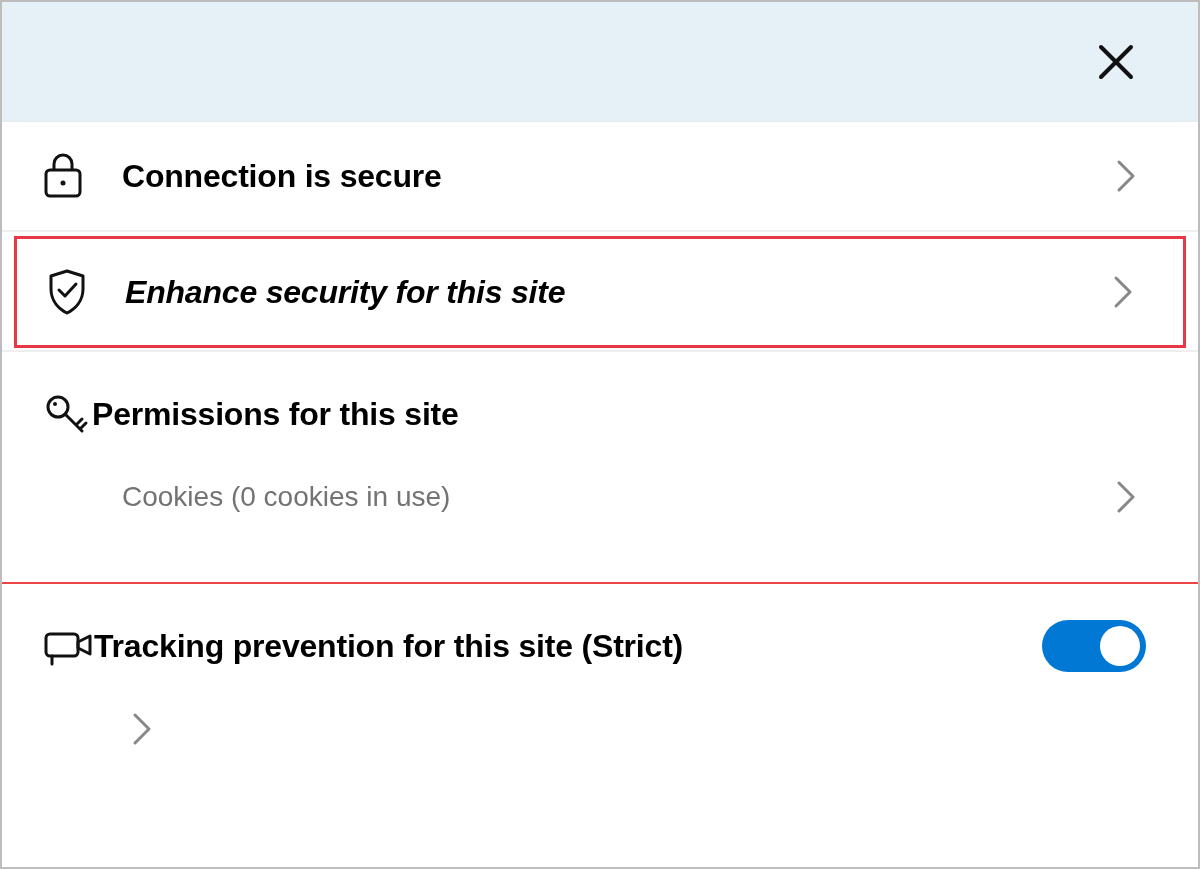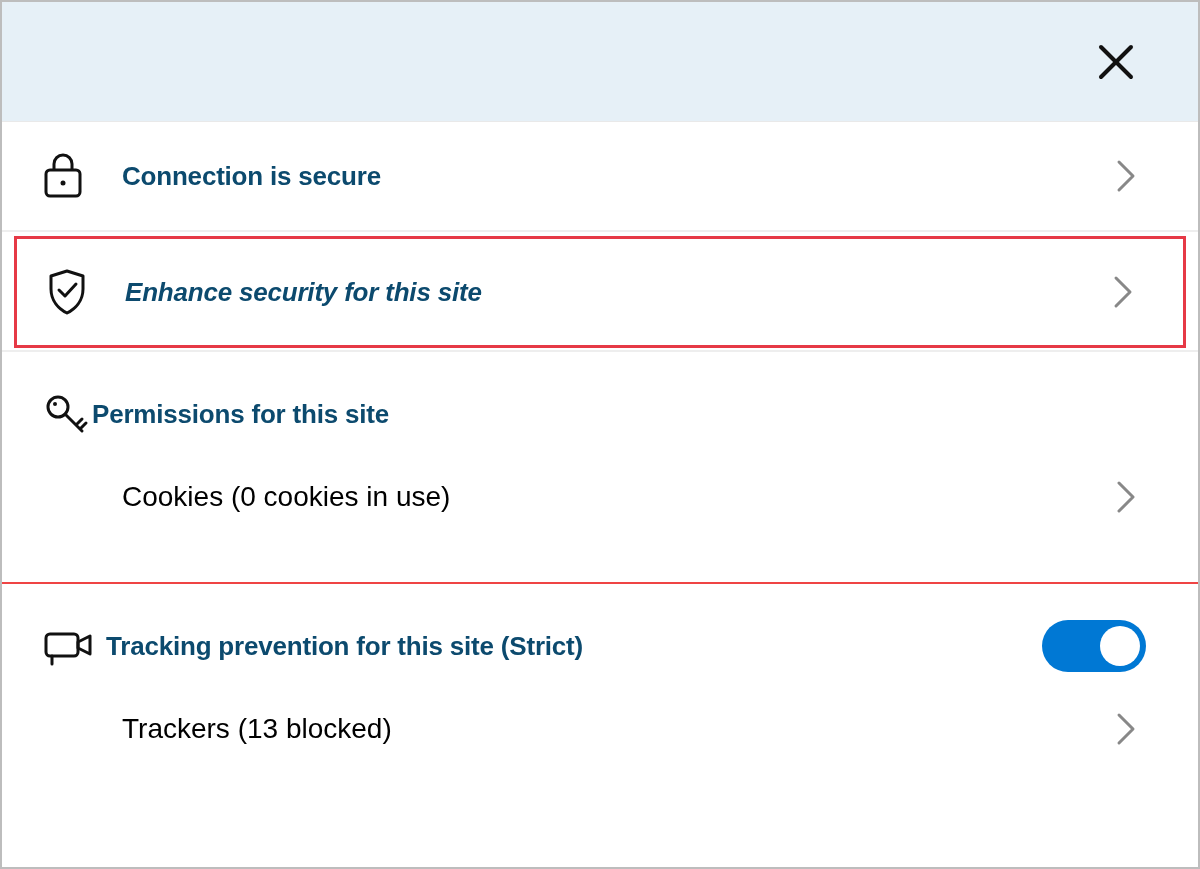--- a/index.html
+++ b/index.html
@@ -46,30 +46,30 @@
     position: relative;
   }
   .row .icon-slot {
     width: 80px;
     display: flex;
     align-items: center;
     justify-content: flex-start;
   }
   .row-label {
     flex: 1;
-    font-size: 26px;
+    font-size: 32px;
     font-weight: 700;
-    color: #0c4a6e;
+    color: #000000;
     letter-spacing: -0.2px;
   }
   .sub-label {
     flex: 1;
     font-size: 28px;
     font-weight: 400;
-    color: #000000;
+    color: #737373;
   }
   .chevron {
     width: 40px;
     display: flex;
     align-items: center;
     justify-content: center;
   }
   .row-connection { height: 110px; }
   .row-enhance {
     height: 112px;
@@ -98,21 +98,20 @@
     height: 130px;
   }
   .section-tracking {
     padding-top: 24px;
   }
   .row-tracking-header {
     display: flex;
     align-items: center;
     padding: 0 52px 0 40px;
     height: 76px;
-    gap: 12px;
   }
   .row-trackers {
     display: flex;
     align-items: center;
     padding: 0 52px 40px 120px;
     height: 130px;
   }
   .toggle {
     width: 104px;
     height: 52px;
@@ -224,21 +223,20 @@
             <path d="M10 32 L10 40" fill="none" stroke="#111" stroke-width="3" stroke-linecap="round"></path>
           </svg>
         </span>
       </div>
       <div class="row-label">Tracking prevention for this site (Strict)</div>
       <div class="toggle">
         <div class="knob"></div>
       </div>
     </div>
     <div class="row-trackers">
-      <div class="sub-label">Trackers (13 blocked)</div>
       <div class="chevron">
         <span>
           <svg width="22" height="36" viewBox="0 0 22 36">
             <polyline points="4,4 18,18 4,32" fill="none" stroke="#888" stroke-width="3" stroke-linecap="round" stroke-linejoin="round"></polyline>
           </svg>
         </span>
       </div>
     </div>
   </div>
 

